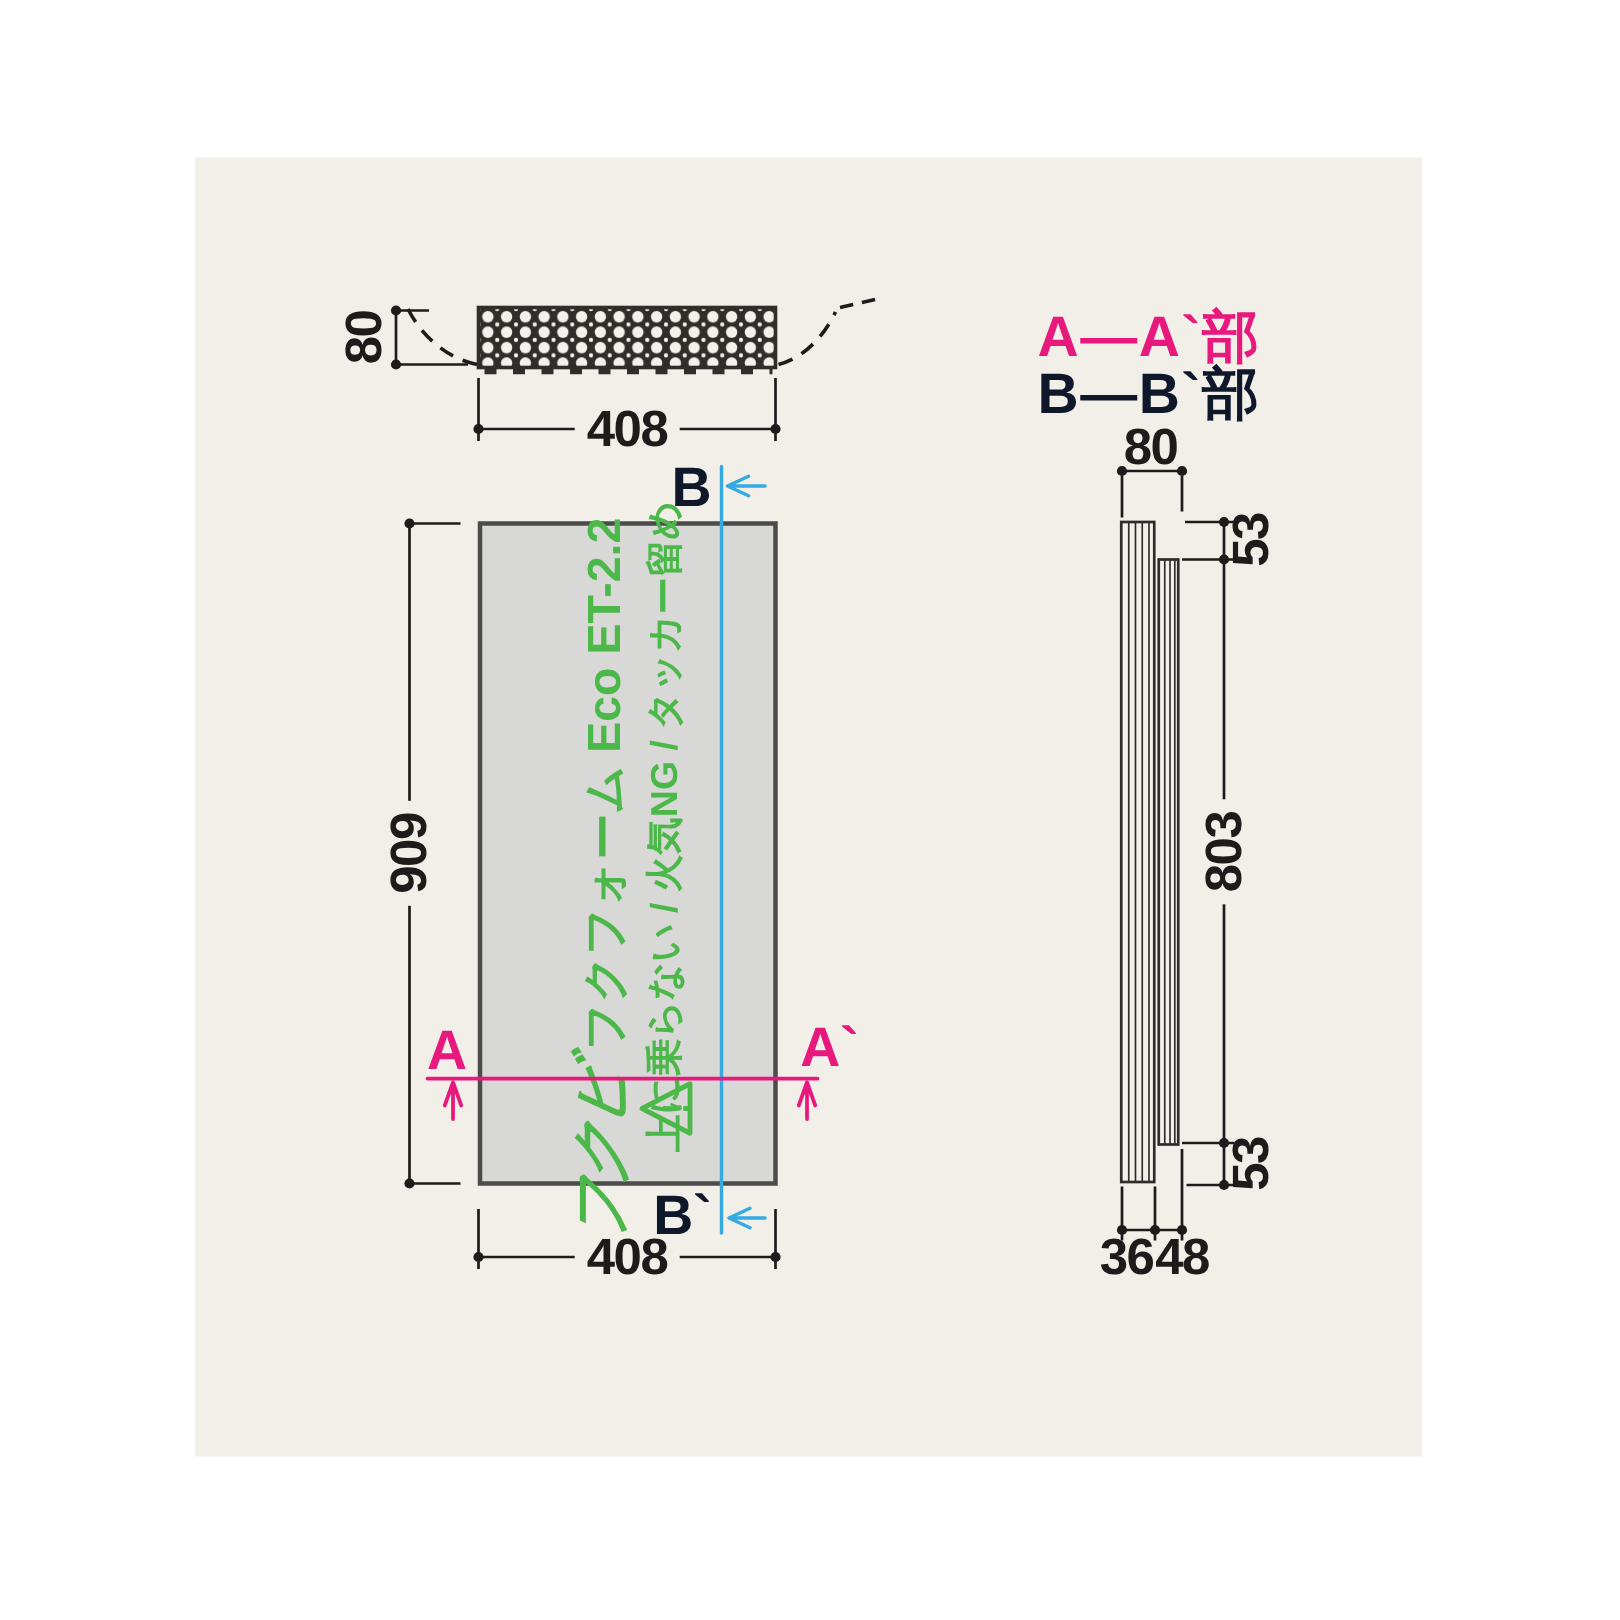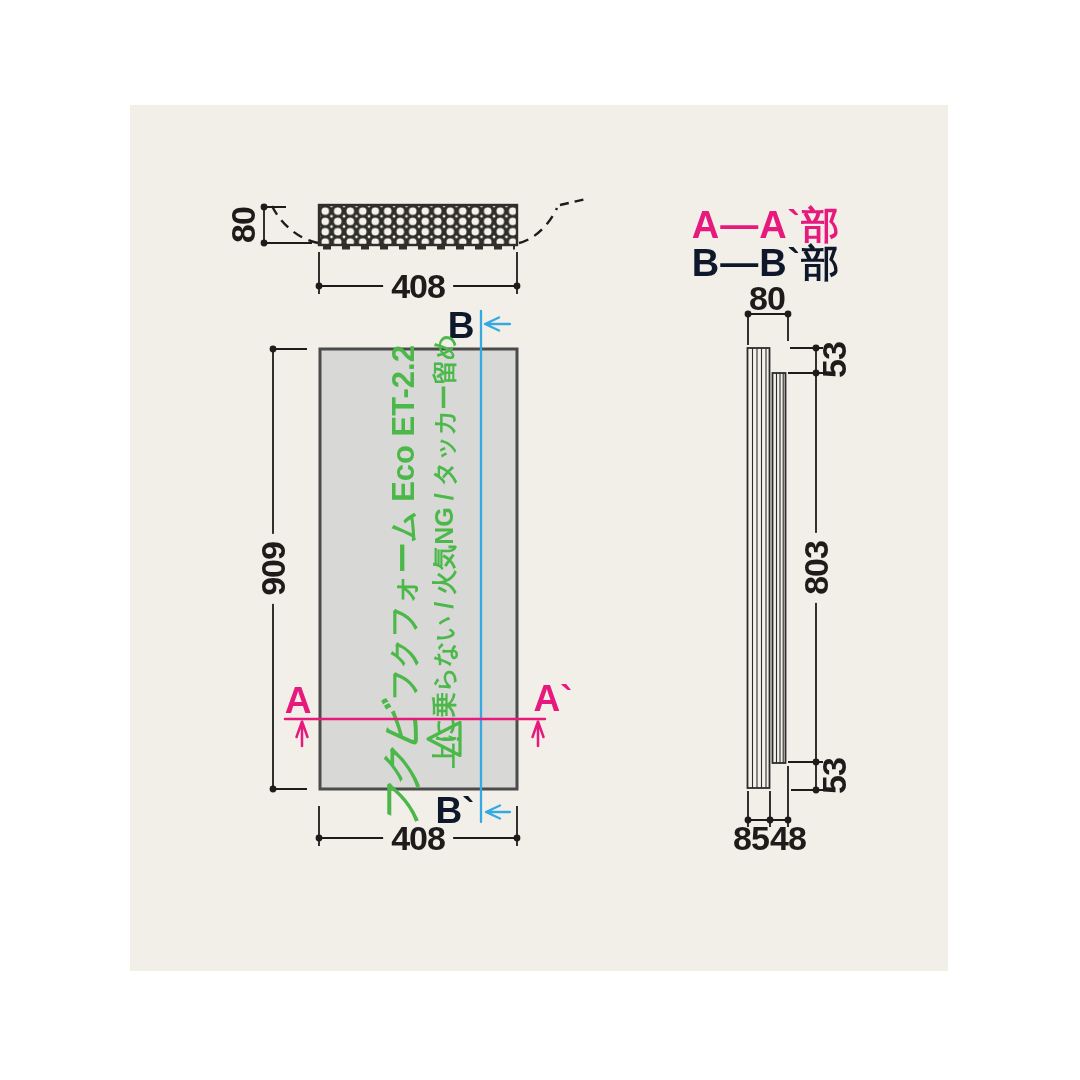--- a/index.html
+++ b/index.html
@@ -118,21 +118,21 @@
 <div class="txt dim vert" style="left:243px;top:225px;">80</div>
 <div class="txt dim mask" style="left:418px;top:286px;">408</div>
 
 <div class="txt dim vert mask" style="left:273px;top:569px;">909</div>
 <div class="txt dim mask" style="left:418px;top:838px;">408</div>
 
 <div class="txt dim" style="left:767px;top:298px;">80</div>
 <div class="txt dim vert" style="left:834px;top:360px;">53</div>
 <div class="txt dim vert mask" style="left:816px;top:568px;">803</div>
 <div class="txt dim vert" style="left:834px;top:776px;">53</div>
-<div class="txt dim" style="left:751px;top:838px;">85</div>
+<div class="txt dim" style="left:751px;top:838px;">36</div>
 <div class="txt dim" style="left:788px;top:838px;">48</div>
 
 <div class="txt seclabel pink" style="left:766px;top:197px;margin-top:28px;">A—A`部</div>
 <div class="txt seclabel cyan" style="left:766px;top:263px;">B—B`部</div>
 
 <div class="txt marker cyan" style="left:461px;top:325px;">B</div>
 <div class="txt marker cyan" style="left:455px;top:810px;">B`</div>
 <div class="txt marker pink" style="left:298px;top:700px;">A</div>
 <div class="txt marker pink" style="left:553px;top:698px;">A`</div>
 

